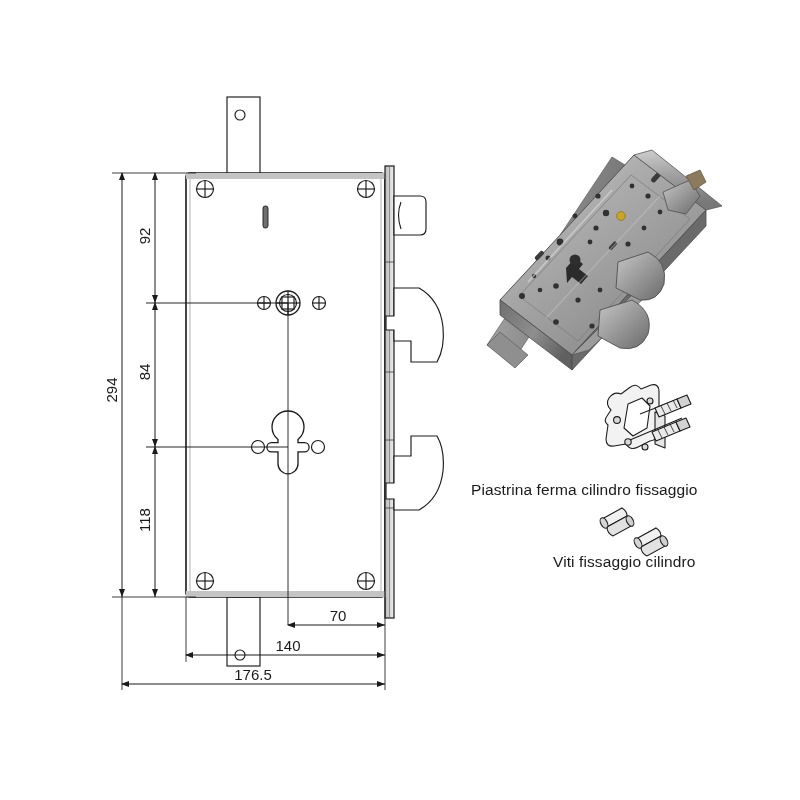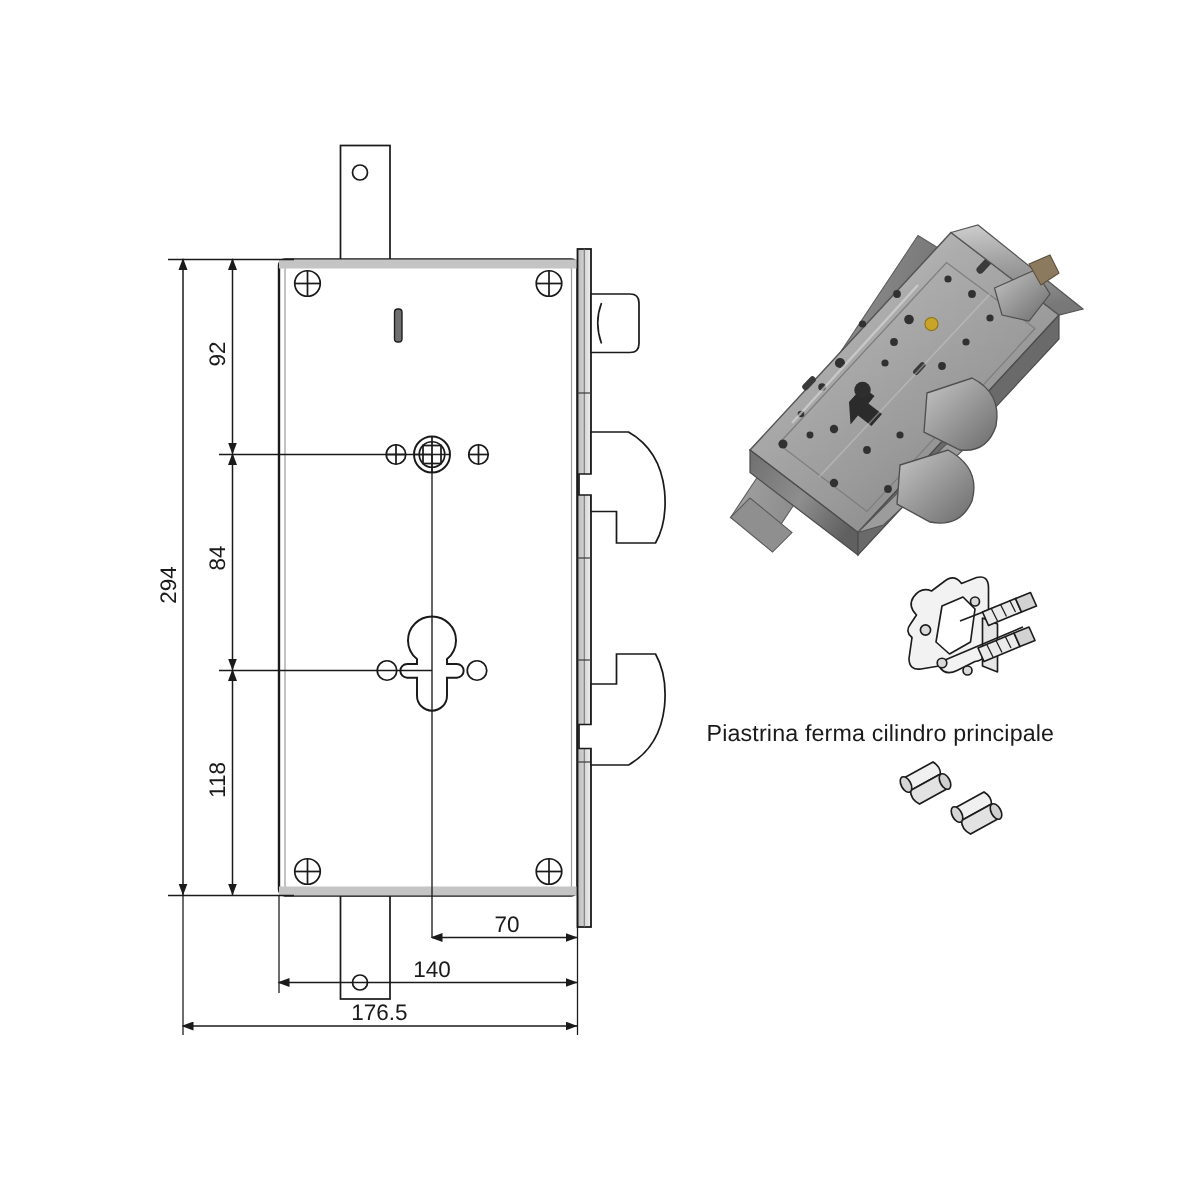--- a/index.html
+++ b/index.html
@@ -345,16 +345,17 @@
       </g>
       <g>
         <path d="M636 539 l20 -11 q5 3 5 8 l-20 11 q-5 -3 -5 -8 z" fill="#f0f0f0"></path>
         <path d="M641 547 l20 -11 q6 3 6 9 l-20 11 q-6 -3 -6 -9 z" fill="#e2e2e2"></path>
         <ellipse cx="638" cy="543" rx="3.2" ry="5.6" transform="rotate(-28 638 543)" fill="#d5d5d5"></ellipse>
         <ellipse cx="664" cy="541" rx="3.2" ry="5.6" transform="rotate(-28 664 541)" fill="#cfcfcf"></ellipse>
       </g>
     </g>
   </svg>
 
-  <div class="lbl" id="label-plate">Piastrina ferma cilindro principale</div>
-
+  <div class="lbl" id="label-plate">Piastrina ferma cilindro fissaggio</div>
+
+  <div class="lbl" id="label-screws">Viti fissaggio cilindro</div>
 
 </div>
 
 </body></html>

